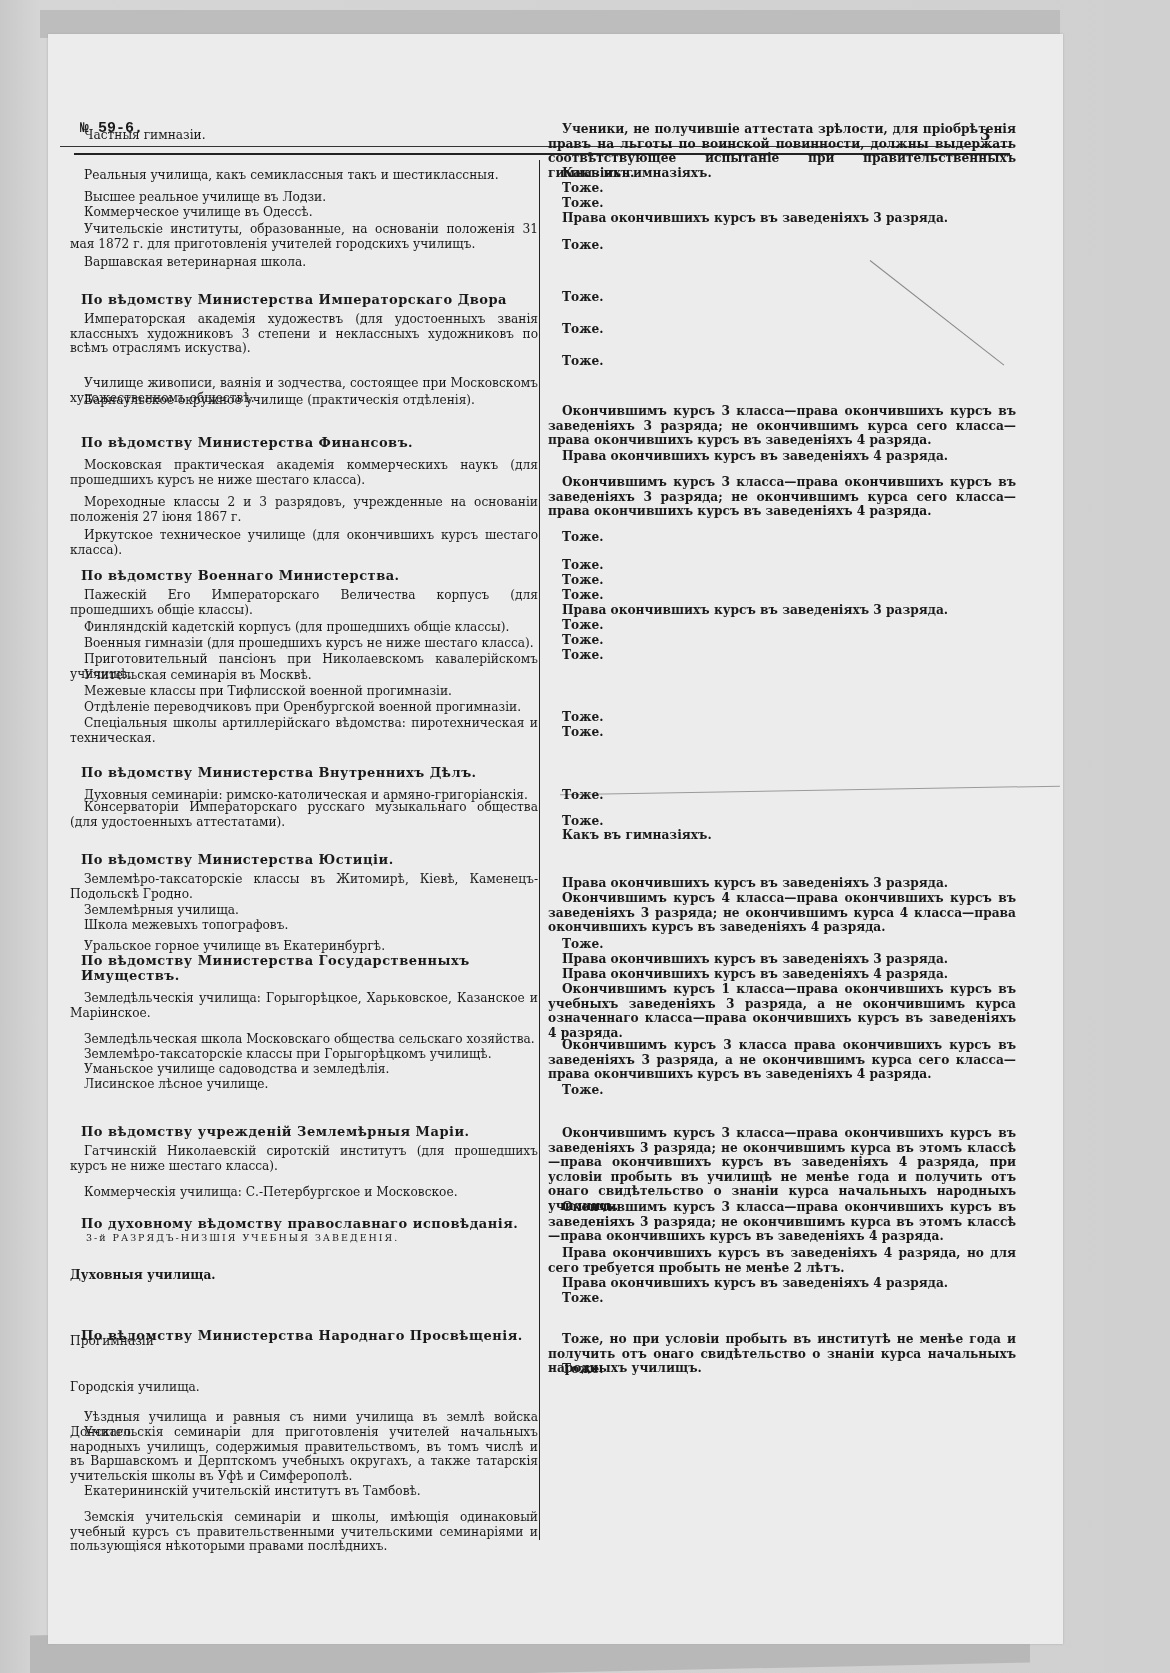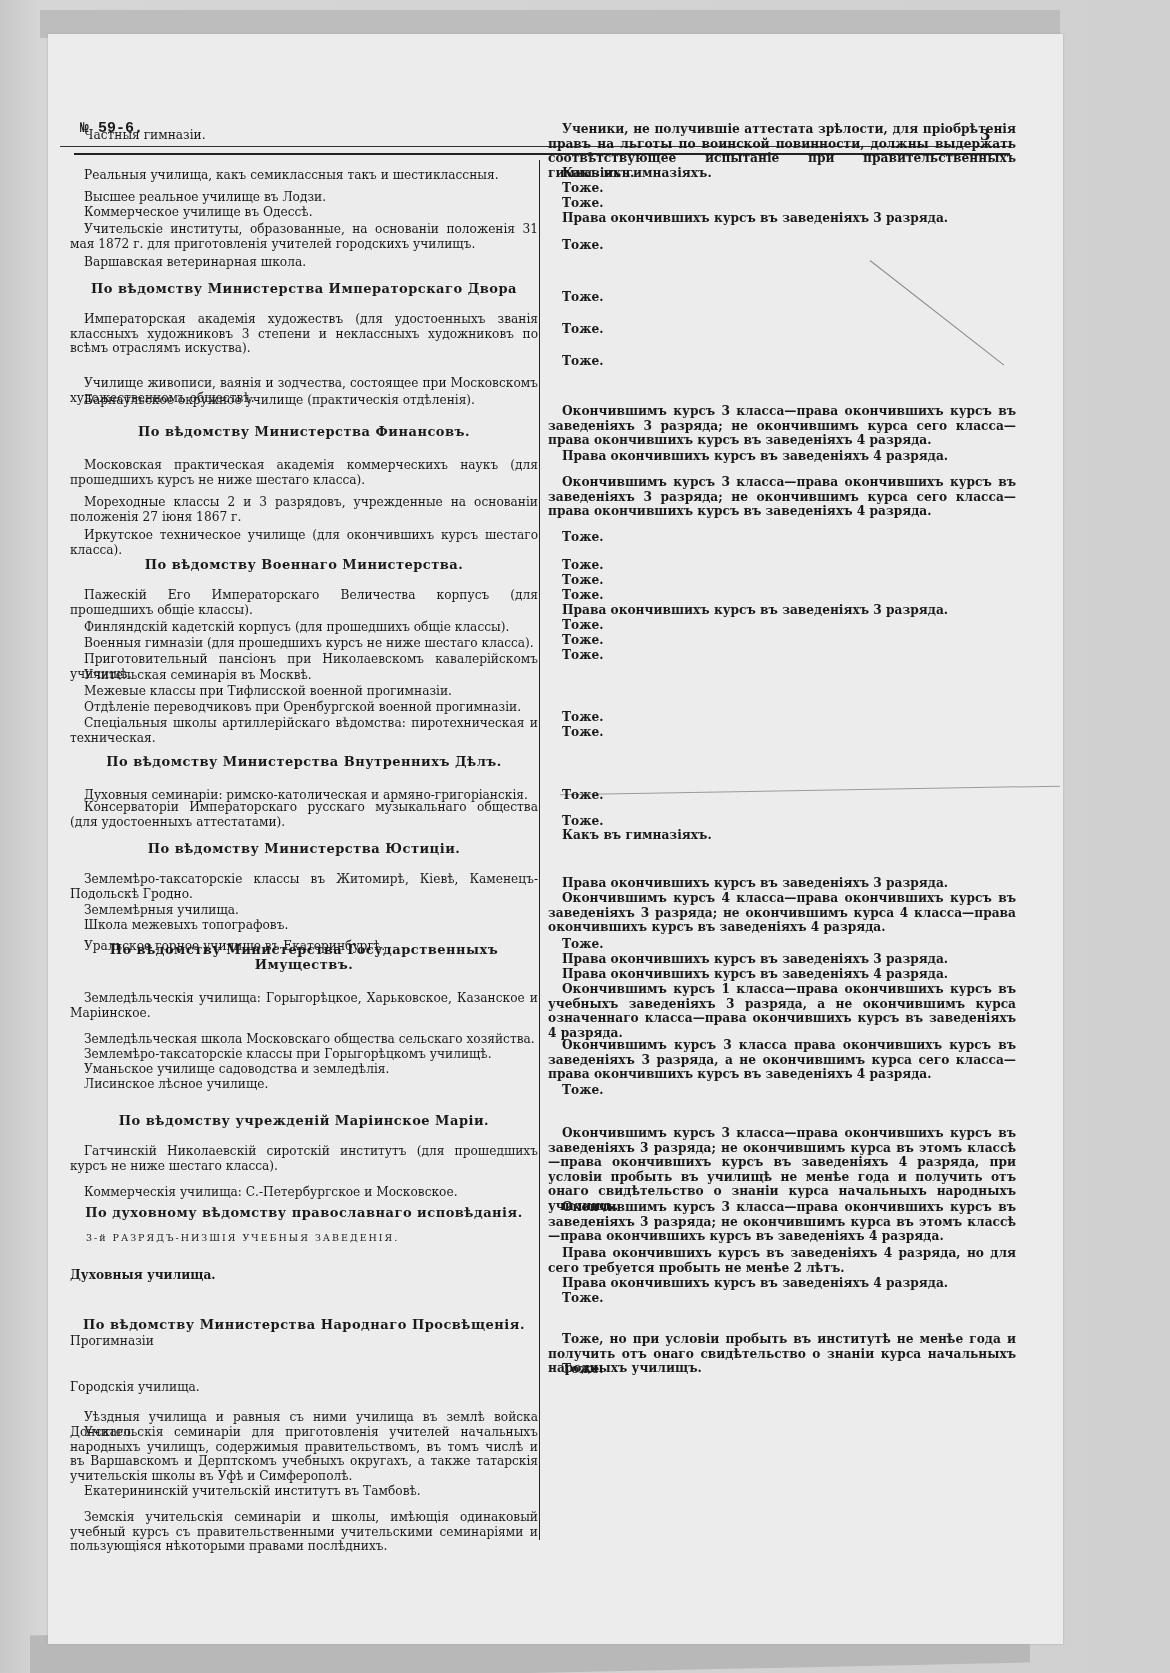--- a/index.html
+++ b/index.html
@@ -12,21 +12,21 @@
   .hdr-right{position:absolute;left:980px;top:126px;font-size:15px;font-weight:bold;}
   .rule1{position:absolute;left:60px;top:146px;width:950px;height:1px;background:#333;}
   .rule2{position:absolute;left:74px;top:153px;width:936px;height:2px;background:#222;}
   .divider{position:absolute;left:539px;top:160px;width:1px;height:1380px;background:#222;}
   .col{position:absolute;font-size:12.2px;line-height:14.5px;}
   .col-left{left:70px;width:468px;}
   .col-right{left:548px;width:468px;}
   .blk{position:absolute;left:0;width:100%;}
   .p{text-indent:14px;text-align:justify;margin:0;}
   .pi{margin:0;padding-left:14px;}
-  .h{text-align:center;font-weight:bold;font-size:13px;letter-spacing:.5px;margin:0;}
+  .h{font-weight:bold;font-size:13px;letter-spacing:.5px;margin:11px;}
   .hs{text-align:left;font-size:9.5px;letter-spacing:2px;margin:16px;}
   .bold{font-weight:bold;}
   .crease{position:absolute;left:560px;top:790px;width:500px;height:1px;background:#9a9a9a;transform:rotate(-1deg);}
   .tear{position:absolute;left:870px;top:260px;width:170px;height:1px;background:#8a8a8a;transform:rotate(38deg);transform-origin:left;}
 </style>
 </head>
 <body>
 
 <div class="backdrop"></div>
 <div class="shadow-top"></div>
@@ -148,21 +148,21 @@
   <div class="blk" style="top:1047px">
       <p class="p">Землемѣро-таксаторскіе классы при Горыгорѣцкомъ училищѣ.</p>
     </div>
   <div class="blk" style="top:1062px">
       <p class="p">Уманьское училище садоводства и земледѣлія.</p>
     </div>
   <div class="blk" style="top:1077px">
       <p class="p">Лисинское лѣсное училище.</p>
     </div>
   <div class="blk" style="top:1114px">
-      <p class="h">По вѣдомству учрежденій Маріинское Маріи.</p>
+      <p class="h">По вѣдомству учрежденій Землемѣрныя Маріи.</p>
     </div>
   <div class="blk" style="top:1144px">
       <p class="p">Гатчинскій Николаевскій сиротскій институтъ (для прошедшихъ курсъ не ниже шестаго класса).</p>
     </div>
   <div class="blk" style="top:1185px">
       <p class="p">Коммерческія училища: С.-Петербургское и Московское.</p>
     </div>
   <div class="blk" style="top:1215px">
       <p class="hs">3-й РАЗРЯДЪ-НИЗШІЯ УЧЕБНЫЯ ЗАВЕДЕНІЯ.</p>
     </div>

